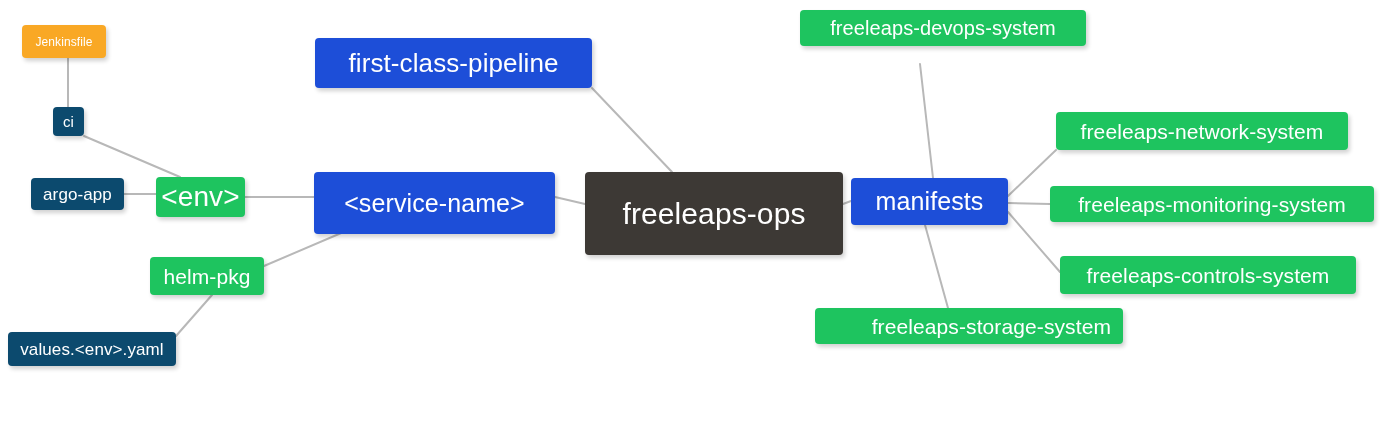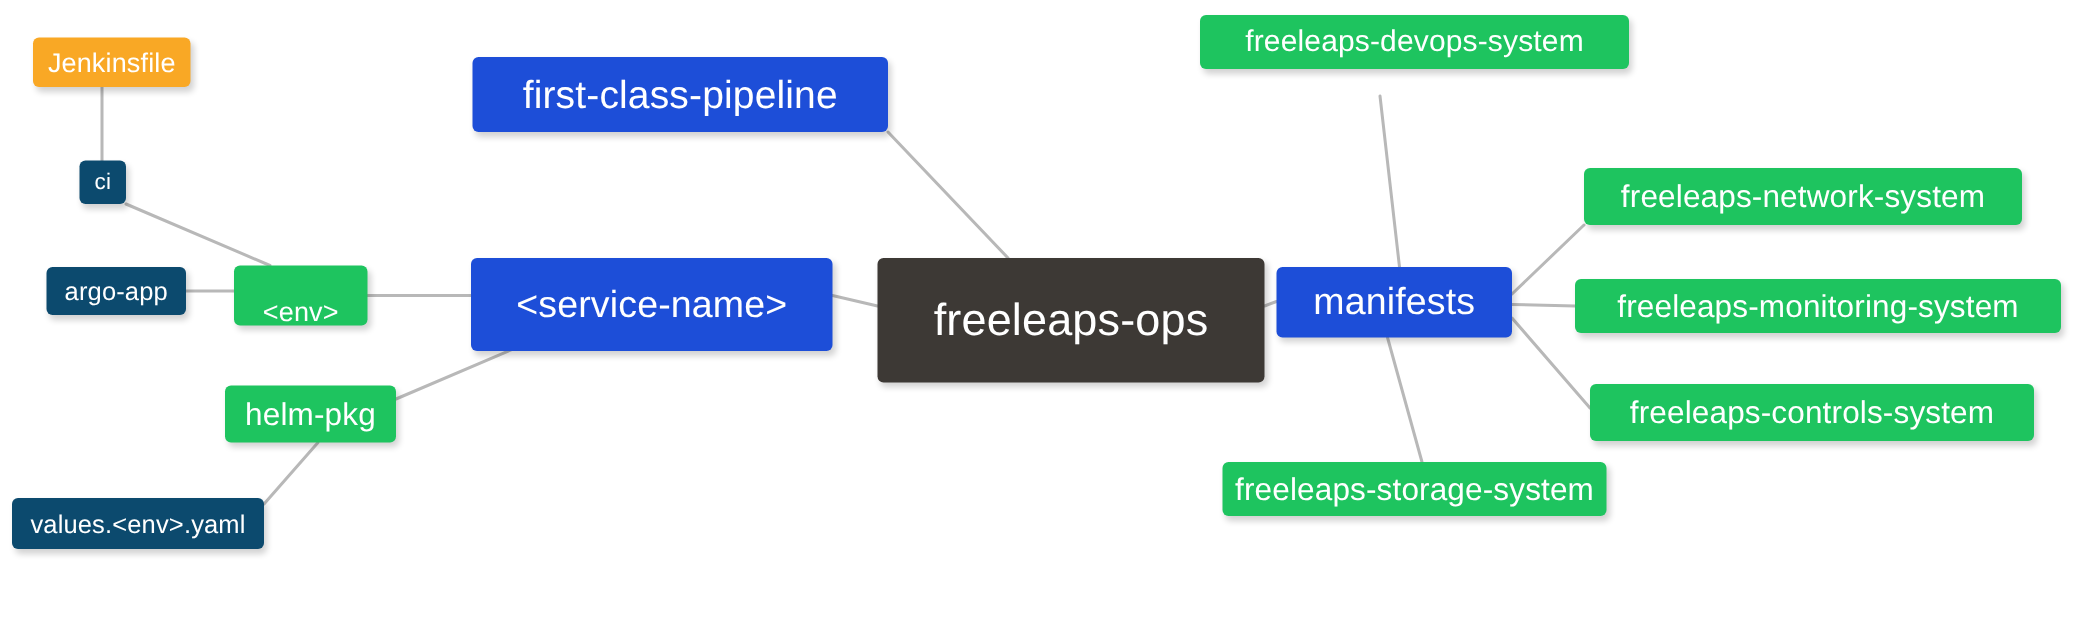--- a/index.html
+++ b/index.html
@@ -78,47 +78,47 @@
       </div>
       <div class="node c-blue" style="left: 314px; top: 172px; width: 241px; height: 62px; font-size: 25px;">
         <span class="node-label">&lt;service-name&gt;</span>
       </div>
       <div class="node c-blue" style="left: 315px; top: 38px; width: 277px; height: 50px; font-size: 26px;">
         <span class="node-label">first-class-pipeline</span>
       </div>
       <div class="node c-blue" style="left: 851px; top: 178px; width: 157px; height: 47px; font-size: 25px;">
         <span class="node-label">manifests</span>
       </div>
-      <div class="node c-green" style="left: 156px; top: 177px; width: 89px; height: 40px; font-size: 18px; align-items: flex-end;">
+      <div class="node c-green" style="left: 156px; top: 177px; width: 89px; height: 40px; font-size: 28px;">
         <span class="node-label">&lt;env&gt;</span>
       </div>
       <div class="node c-green" style="left: 150px; top: 257px; width: 114px; height: 38px; font-size: 21px;">
         <span class="node-label">helm-pkg</span>
       </div>
       <div class="node c-red" style="left: 53px; top: 107px; width: 31px; height: 29px; font-size: 15px;">
         <span class="node-label">ci</span>
       </div>
       <div class="node c-red" style="left: 31px; top: 178px; width: 93px; height: 32px; font-size: 17px;">
         <span class="node-label">argo-app</span>
       </div>
       <div class="node c-red" style="left: 8px; top: 332px; width: 168px; height: 34px; font-size: 17px;">
         <span class="node-label">values.&lt;env&gt;.yaml</span>
       </div>
-      <div class="node c-orange" style="left: 22px; top: 25px; width: 105px; height: 33px; font-size: 18px; align-items: center;">
+      <div class="node c-orange" style="left: 22px; top: 25px; width: 84px; height: 33px; font-size: 12px; align-items: center;">
         <span class="node-label">Jenkinsfile</span>
       </div>
       <div class="node c-green" style="left: 800px; top: 10px; width: 286px; height: 36px; font-size: 20px;">
         <span class="node-label">freeleaps-devops-system</span>
       </div>
       <div class="node c-green" style="left: 1056px; top: 112px; width: 292px; height: 38px; font-size: 21px;">
         <span class="node-label">freeleaps-network-system</span>
       </div>
       <div class="node c-green" style="left: 1050px; top: 186px; width: 324px; height: 36px; font-size: 21px;">
         <span class="node-label">freeleaps-monitoring-system</span>
       </div>
       <div class="node c-green" style="left: 1060px; top: 256px; width: 296px; height: 38px; font-size: 21px;">
         <span class="node-label">freeleaps-controls-system</span>
       </div>
-      <div class="node c-green" style="left: 815px; top: 308px; width: 256px; height: 36px; font-size: 21px;">
+      <div class="node c-green" style="left: 815px; top: 308px; width: 308px; height: 36px; font-size: 21px; justify-content: flex-end;">
         <span class="node-label">freeleaps-storage-system</span>
       </div>
     </div>
 </div>
 
 </body></html>

